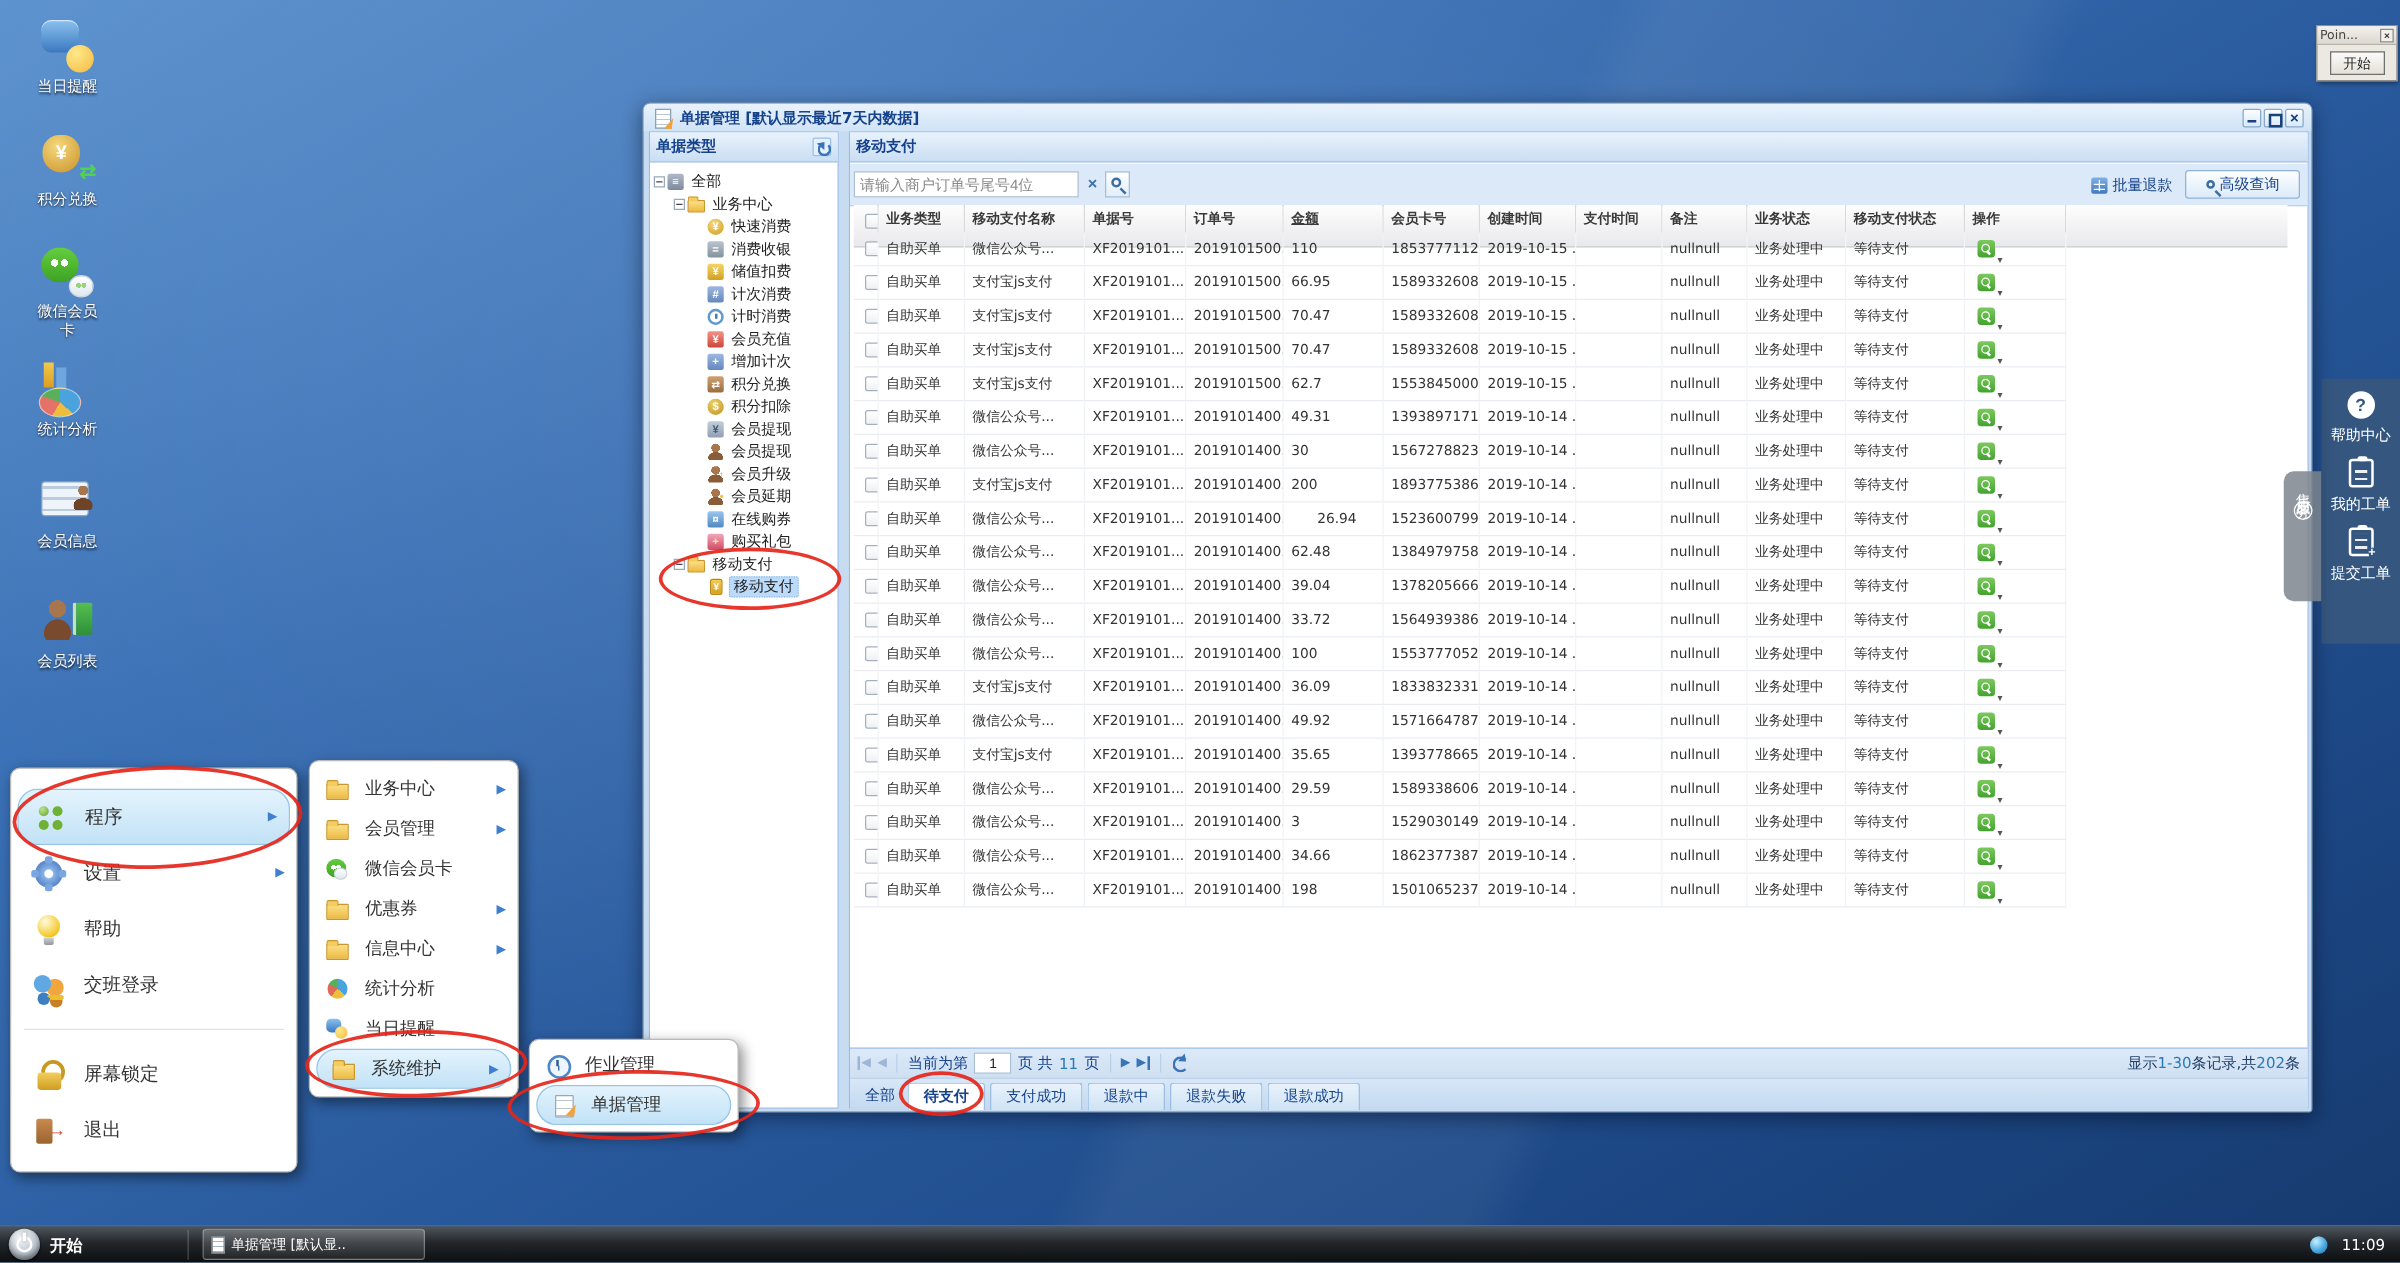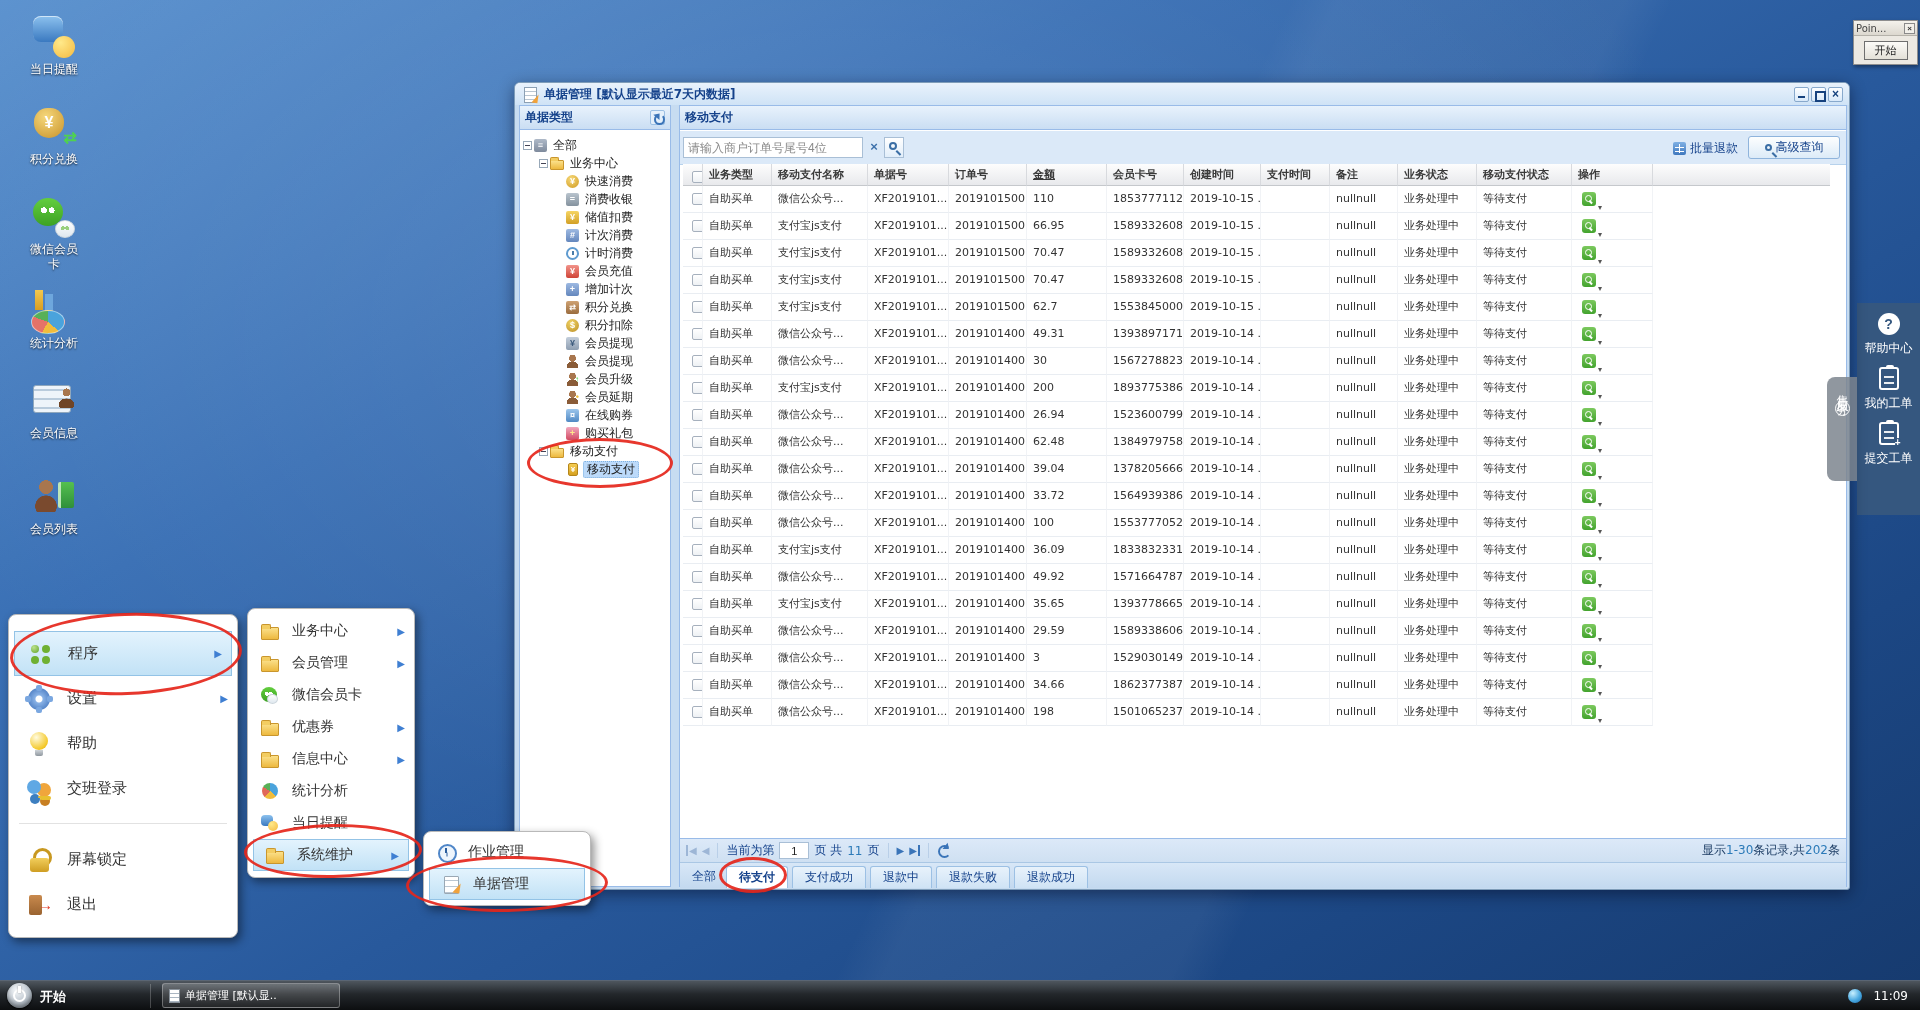--- a/index.html
+++ b/index.html
@@ -37,21 +37,21 @@
   .art-member-list .a{left:4px;top:6px;width:22px;height:32px;background:radial-gradient(circle 7px at 50% 22%,#a8764e 98%,transparent),radial-gradient(ellipse 11px 11px at 50% 82%,#7a4a2e 96%,transparent)}
   .art-member-list .b{right:3px;top:8px;width:16px;height:26px;border-radius:2px;background:linear-gradient(#55c04f,#2f8f3a);border-left:3px solid #bde6b8}
 
   
   .menu{position:absolute;background:#fff;border:1px solid #b9b9b9;border-radius:8px;box-shadow:3px 4px 10px rgba(0,0,0,.45);z-index:40}
   .mrow{display:flex;align-items:center;position:relative;cursor:pointer}
   .menu1 .mrow{height:45px;padding-left:16px}
   .menu1 .mlabel{font-size:15px;color:#333;margin-left:14px}
   .menu2 .mrow,.menu3 .mrow{height:32px;padding-left:12px}
   .menu2 .mlabel,.menu3 .mlabel{font-size:14px;color:#333;margin-left:12px}
-  .mrow.hl{background:linear-gradient(#e3f3fd,#c2e2f6);border:1px solid #93c3e6;border-radius:0;margin:0 5px;padding-left:11px}
+  .mrow.hl{background:linear-gradient(#e3f3fd,#c2e2f6);border:1px solid #93c3e6;border-radius:16px;margin:0 5px;padding-left:11px}
   .menu1 .mrow.hl{padding-left:11px}
   .marrow{position:absolute;right:9px;font-size:10px;color:#3f7fd2}
   .menu-sep{height:1px;background:#e2e2e2;margin:12px 10px 13px}
   
   .mi{width:28px;height:28px;position:relative;flex:none}
   .mi-apps::before{content:"";position:absolute;left:5px;top:5px;width:8px;height:8px;border-radius:50%;background:radial-gradient(circle at 35% 30%,#bce28d,#61a42a);box-shadow:11px 0 0 0 #6fb132,0 11px 0 0 #6fb132,11px 11px 0 0 #6fb132}
   .mi-settings::before{content:"";position:absolute;inset:3px;border-radius:50%;background:radial-gradient(circle,#fff 3px,#89b2e6 4px,#5585c8 11px)}
   .mi-settings::after{content:"";position:absolute;left:11px;top:0;width:6px;height:6px;border-radius:2px;background:#7aa7e0;box-shadow:0 22px #7aa7e0,-11px 11px #7aa7e0,11px 11px #7aa7e0}
   .mi-help::before{content:"";position:absolute;left:5px;top:2px;width:18px;height:18px;border-radius:50%;background:radial-gradient(circle at 35% 30%,#fffbe0,#f4c828 70%,#d8a51c)}
   .mi-help::after{content:"";position:absolute;left:10px;top:20px;width:8px;height:6px;background:linear-gradient(#cfd4d9,#8f979e);border-radius:0 0 2px 2px}
@@ -139,21 +139,21 @@
   .mag{position:absolute;left:4px;top:4px;width:8px;height:8px;border:2px solid #3b6ea5;border-radius:50%}
   .mag::after{content:"";position:absolute;left:6px;top:6px;width:6px;height:2px;background:#3b6ea5;transform:rotate(45deg);transform-origin:0 0}
   #batchbtn{position:absolute;right:108px;top:7px;height:20px;display:flex;align-items:center;gap:4px;cursor:pointer;font-size:12px;color:#15428b}
   .grid-ico{width:13px;height:13px;border-radius:2px;background:linear-gradient(#7fb0e4,#3f78be);position:relative}
   .grid-ico::before{content:"";position:absolute;left:2px;right:2px;top:5px;height:1px;background:#fff;box-shadow:0 4px 0 #fff}
   .grid-ico::after{content:"";position:absolute;top:2px;bottom:2px;left:6px;width:1px;background:#fff}
   #advqbtn{position:absolute;right:6px;top:5px;width:92px;height:23px;border:1px solid #8fb4dc;border-radius:3px;background:linear-gradient(#fdfefe,#dcebf8);display:flex;align-items:center;justify-content:center;gap:4px;font-size:12px;color:#15428b;cursor:pointer}
   #advqbtn .mag{position:relative;left:0;top:0;width:7px;height:7px}
 
   
-  #gridhead{position:absolute;left:3px;right:16px;top:58px;height:22px;display:flex}
+  #gridhead{position:absolute;left:3px;right:16px;top:58px;height:34px;display:flex}
   .gh{flex:none;background:linear-gradient(#fdfdfd,#e8e9ec);border-right:1px solid #d8dade;border-bottom:1px solid #c5c8cc;font-size:11px;font-weight:bold;color:#3a3a3a;line-height:21px;padding-left:6px;white-space:nowrap;overflow:hidden;cursor:pointer}
   .gh.fill{flex:1;cursor:default;border-right:none}
   #gridrows{position:absolute;left:3px;top:80px;width:970px}
   .grow{height:27px;display:flex;cursor:pointer}
   .gc{flex:none;border-right:1px solid #f1f3f6;border-bottom:1px solid #e9edf2;font-size:11px;color:#333;line-height:26px;padding-left:6px;white-space:nowrap;overflow:hidden}
   .cbx{width:12px;height:12px;border:1px solid #a6b0bd;border-radius:2px;background:linear-gradient(#fff,#eef1f4);display:inline-block;margin:7px 0 0 3px;cursor:pointer}
   .op-ico{width:14px;height:14px;border-radius:3px;background:linear-gradient(#7cc95e,#43a32e);display:inline-block;position:relative;margin:6px 2px 0 4px;vertical-align:top;cursor:pointer}
   .op-ico::before{content:"";position:absolute;left:3px;top:3px;width:5px;height:5px;border:1.5px solid #fff;border-radius:50%}
   .op-ico::after{content:"";position:absolute;left:8px;top:8px;width:4px;height:1.5px;background:#fff;transform:rotate(45deg);transform-origin:0 0}
   .op-caret{display:inline-block;font-size:8px;color:#555;vertical-align:top;margin-top:9px;cursor:pointer}
@@ -514,21 +514,21 @@
             <div class="gc" style="width: 79px;">业务处理中</div>
             <div class="gc" style="width: 95px;">等待支付</div>
             <div class="gc" style="width: 81px;"><span class="op-ico"></span><span class="op-caret">▾</span></div>
           </div>
           <div class="grow">
             <div class="gc" style="width: 20px;"><span class="cbx"></span></div>
             <div class="gc" style="width: 69px;">自助买单</div>
             <div class="gc" style="width: 96px;">微信公众号...</div>
             <div class="gc" style="width: 81px;">XF2019101...</div>
             <div class="gc" style="width: 78px;">2019101400...</div>
-            <div class="gc" style="width: 80px;">26.94</div>
+            <div class="gc" style="width: 80px; text-align: center;">26.94</div>
             <div class="gc" style="width: 77px;">15236007993</div>
             <div class="gc" style="width: 77px;">2019-10-14 ...</div>
             <div class="gc" style="width: 69px;"></div>
             <div class="gc" style="width: 68px;">nullnull</div>
             <div class="gc" style="width: 79px;">业务处理中</div>
             <div class="gc" style="width: 95px;">等待支付</div>
             <div class="gc" style="width: 81px;"><span class="op-ico"></span><span class="op-caret">▾</span></div>
           </div>
           <div class="grow">
             <div class="gc" style="width: 20px;"><span class="cbx"></span></div>

